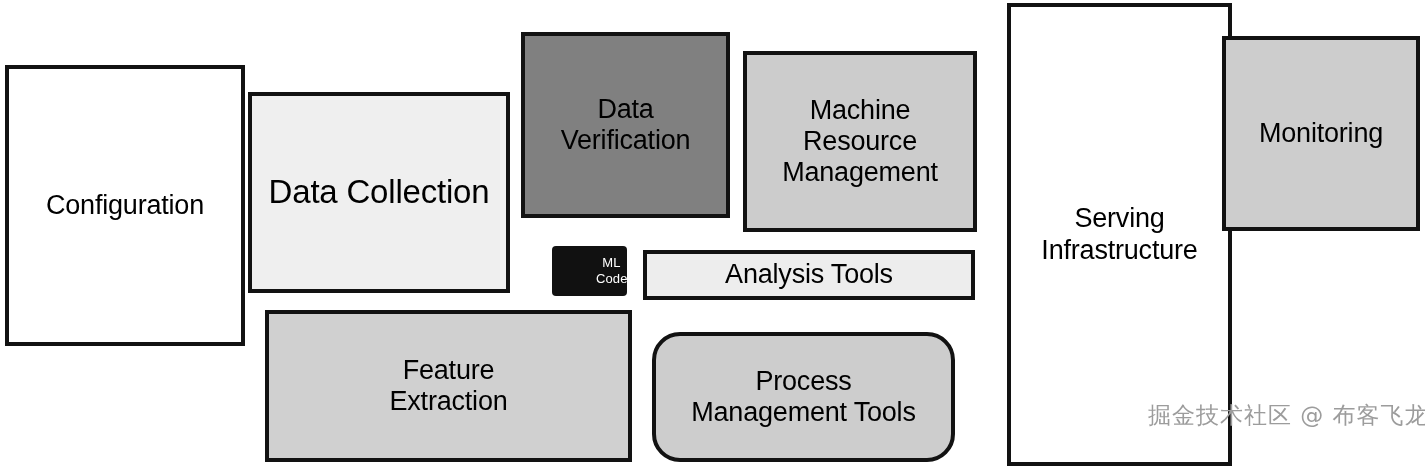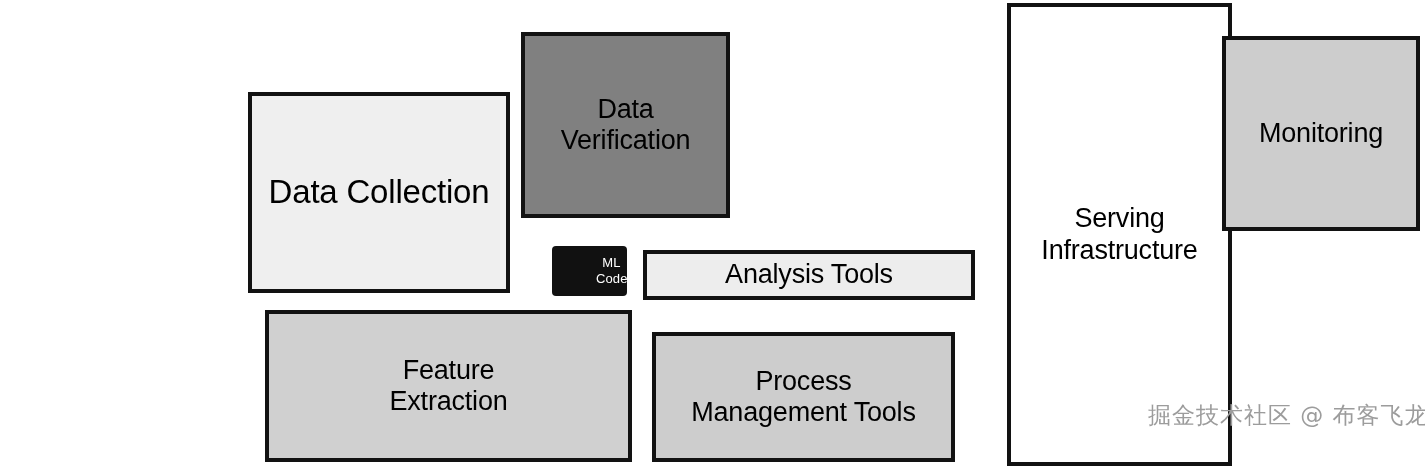--- a/index.html
+++ b/index.html
@@ -52,27 +52,31 @@
     letter-spacing: 1px;
     white-space: nowrap;
     font-family: "DejaVu Sans", sans-serif;
     pointer-events: none;
   }
 </style>
 </head>
 <body>
 
 <div id="canvas" style="width: 1425px; height: 472px; background: rgb(255, 255, 255);">
+    <div class="box" style="left: 5px; top: 65px; width: 240px; height: 281px; background: rgb(255, 255, 255); border-color: rgb(18, 18, 18); font-size: 27px;"><span class="box-label">Configuration</span></div>
     <div class="box" style="left: 248px; top: 92px; width: 262px; height: 201px; background: rgb(239, 239, 239); border-color: rgb(18, 18, 18); font-size: 33px;"><span class="box-label">Data Collection</span></div>
     <div class="box" style="left: 265px; top: 310px; width: 367px; height: 152px; background: rgb(208, 208, 208); border-color: rgb(18, 18, 18); font-size: 27px;"><span class="box-label">Feature
 Extraction</span></div>
     <div class="box" style="left: 521px; top: 32px; width: 209px; height: 186px; background: rgb(128, 128, 128); border-color: rgb(18, 18, 18); font-size: 27px;"><span class="box-label">Data
 Verification</span></div>
     <div class="box ml-code" style="left: 552px; top: 246px; width: 75px; height: 50px; background: rgb(17, 17, 17); font-size: 13px;"><span class="box-label">ML
 Code</span></div>
+    <div class="box" style="left: 743px; top: 51px; width: 234px; height: 181px; background: rgb(204, 204, 204); border-color: rgb(18, 18, 18); font-size: 27px;"><span class="box-label">Machine
+Resource
+Management</span></div>
     <div class="box" style="left: 643px; top: 250px; width: 332px; height: 50px; background: rgb(237, 237, 237); border-color: rgb(18, 18, 18); font-size: 27px;"><span class="box-label">Analysis Tools</span></div>
-    <div class="box" style="left: 652px; top: 332px; width: 303px; height: 130px; background: rgb(205, 205, 205); border-color: rgb(18, 18, 18); font-size: 27px;"><span class="box-label">Process
+    <div class="box" style="left: 652px; top: 332px; width: 303px; height: 130px; background: rgb(205, 205, 205); border-color: rgb(18, 18, 18); font-size: 27px; border-radius: 28px;"><span class="box-label">Process
 Management Tools</span></div>
     <div class="box" style="left: 991px; top: 3px; width: 225px; height: 463px; background: rgb(255, 255, 255); border-color: rgb(18, 18, 18); font-size: 27px; margin-left: 16px;"><span class="box-label">Serving
 Infrastructure</span></div>
     <div class="box" style="left: 1222px; top: 36px; width: 198px; height: 195px; background: rgb(205, 205, 205); border-color: rgb(18, 18, 18); font-size: 27px; justify-content: center;"><span class="box-label">Monitoring</span></div>
     <div class="watermark" style="left: 1148px; top: 400px; color: rgb(156, 156, 156);">掘金技术社区 @ 布客飞龙</div>
   </div>
 
 </body></html>

